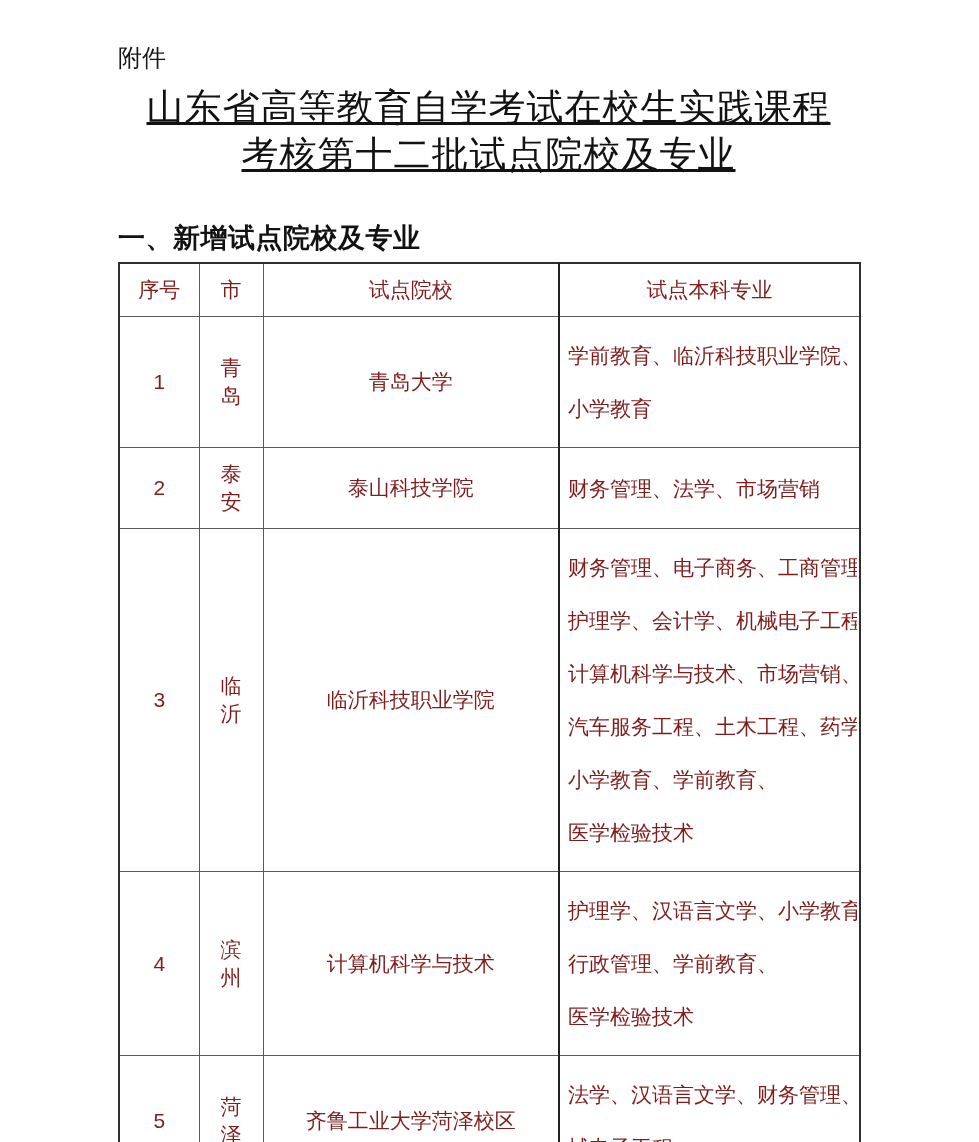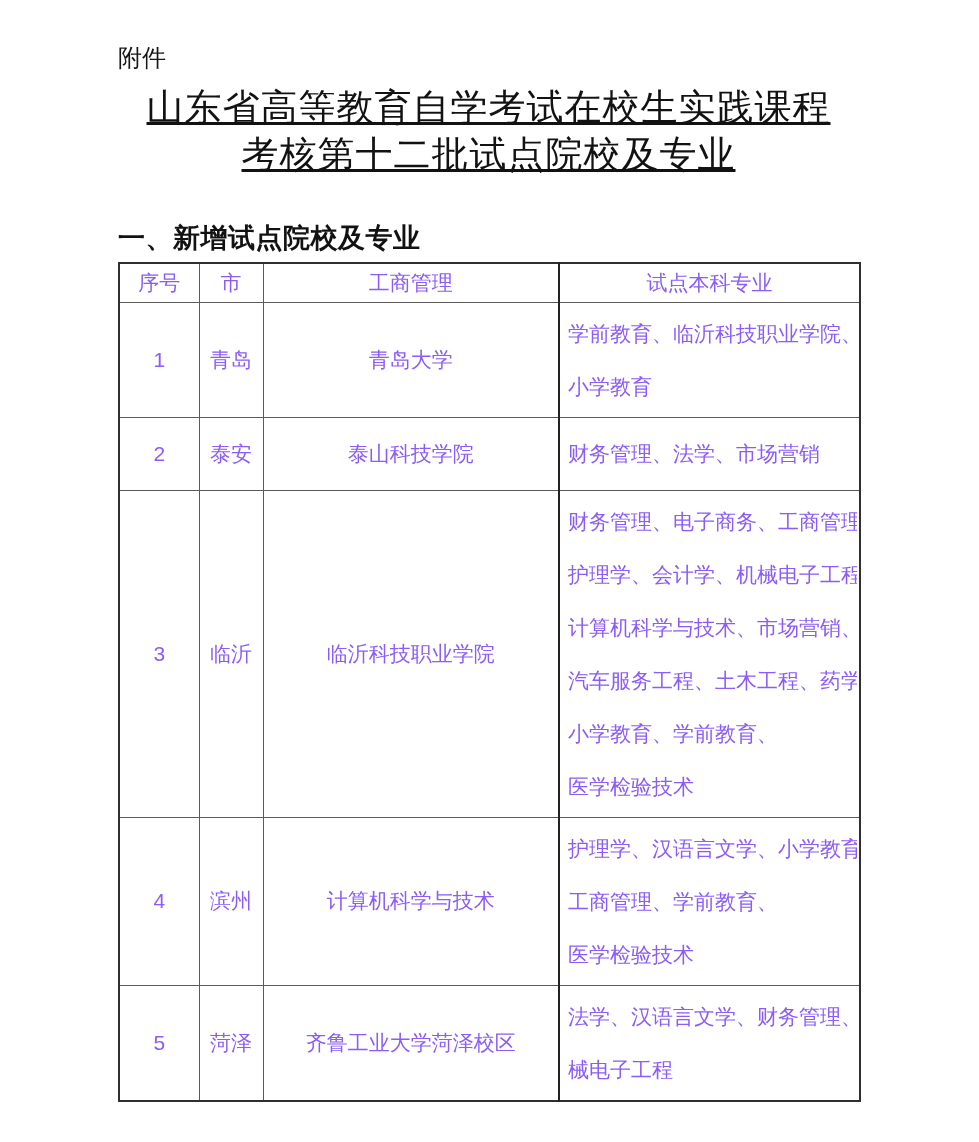--- a/index.html
+++ b/index.html
@@ -50,23 +50,23 @@
     margin-top: 9px;
     width: 741px;
     table-layout: fixed;
     border-collapse: collapse;
     border: 2px solid #2f2f2f;
   }
   .pilot-table th, .pilot-table td {
     border: 1px solid #5a5a5a;
     font-weight: normal;
     font-size: 21px;
-    color: #8b5cf6;
+    color: #7f1d1d;
     vertical-align: middle;
-    padding: 4px;
+    padding: 12px;
   }
   .pilot-table .col-majors {
     border-left: 2px solid #222222;
     margin-left: 8px;
   }
   .pilot-table thead tr { height: 39px; }
   .pilot-table tr.r1 { height: 108px; }
   .pilot-table tr.r2 { height: 73px; }
   .pilot-table tr.r3 { height: 320px; }
   .pilot-table tr.r4 { height: 167px; }
@@ -103,21 +103,21 @@
       <colgroup>
         <col style="width:80px">
         <col style="width:64px">
         <col style="width:296px">
         <col style="width:301px">
       </colgroup>
       <thead>
         <tr>
           <th class="c">序号</th>
           <th class="c">市</th>
-          <th class="c">工商管理</th>
+          <th class="c">试点院校</th>
           <th class="c col-majors">试点本科专业</th>
         </tr>
       </thead>
       <tbody>
         <tr class="r1">
           <td class="c">1</td>
           <td class="c">青岛</td>
           <td class="c">青岛大学</td>
           <td class="col-majors">
               <div class="mline">学前教育、临沂科技职业学院、</div>
@@ -144,21 +144,21 @@
               <div class="mline">小学教育、学前教育、</div>
               <div class="mline">医学检验技术</div>
             </td>
         </tr>
         <tr class="r4">
           <td class="c">4</td>
           <td class="c">滨州</td>
           <td class="c">计算机科学与技术</td>
           <td class="col-majors">
               <div class="mline">护理学、汉语言文学、小学教育、</div>
-              <div class="mline">工商管理、学前教育、</div>
+              <div class="mline">行政管理、学前教育、</div>
               <div class="mline">医学检验技术</div>
             </td>
         </tr>
         <tr class="r5">
           <td class="c">5</td>
           <td class="c">菏泽</td>
           <td class="c">齐鲁工业大学菏泽校区</td>
           <td class="col-majors">
               <div class="mline">法学、汉语言文学、财务管理、机</div>
               <div class="mline">械电子工程</div>

